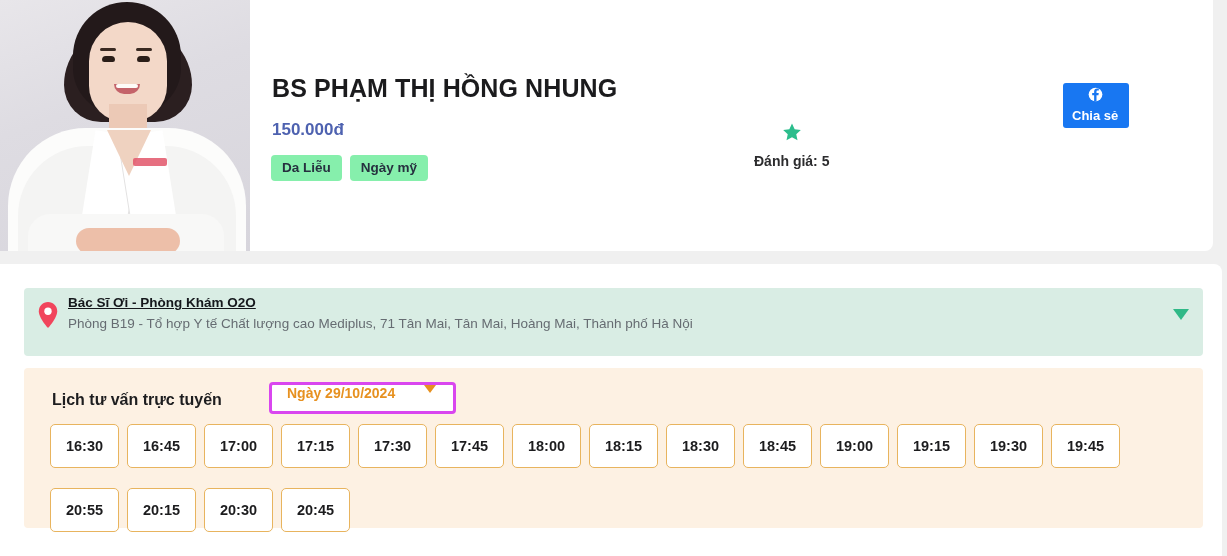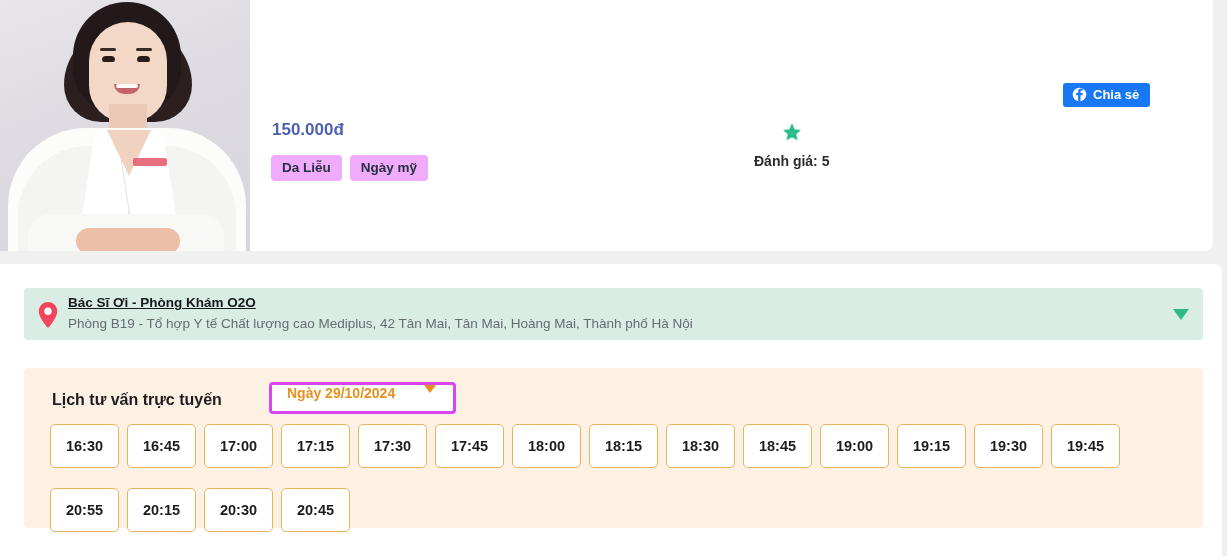--- a/index.html
+++ b/index.html
@@ -181,21 +181,21 @@
     font-weight: bold;
     color: #4e62b0;
   }
   .tags {
     position: absolute;
     left: 21px; top: 155px;
     display: flex;
     gap: 8px;
   }
   .tag {
-    background: #f0abfc;
+    background: #86efac;
     color: #26303f;
     font-size: 13.5px;
     font-weight: bold;
     padding: 5px 11px 6px;
     border-radius: 4px;
     white-space: nowrap;
   }
 
   .rating {
     position: absolute;
@@ -217,20 +217,21 @@
     position: absolute;
     left: 813px; top: 83px;
     display: flex;
     align-items: center;
     gap: 6px;
     background: #1877f2;
     border: none;
     border-radius: 3px;
     padding: 4px 11px 5px 9px;
     cursor: pointer;
+    flex-direction: column;
   }
   .fb-icon { width: 15px; height: 15px; display: block; }
   .share-label {
     color: #ffffff;
     font-size: 13px;
     font-weight: bold;
     white-space: nowrap;
   }
 
   
@@ -241,21 +242,21 @@
     width: 1222px;
     height: 292px;
     background: #ffffff;
     border-top-right-radius: 8px;
   }
 
   .clinic-bar {
     position: absolute;
     left: 24px; top: 24px;
     width: 1179px;
-    height: 52px;
+    height: 68px;
     background: #d9ede4;
     border-radius: 4px;
     cursor: pointer;
   }
   .pin-icon {
     position: absolute;
     left: 12px; top: 14px;
     width: 24px; height: 26px;
   }
   .clinic-name {
@@ -378,20 +379,21 @@
       <div class="lapel-l"></div>
       <div class="lapel-r"></div>
       <div class="vneck"></div>
       <div class="badge"></div>
       <div class="arms"></div>
       <div class="hands"></div>
     </div>
 
     <div class="profile-info">
 
+      <div class="doctor-name">BS PHẠM THỊ HỒNG NHUNG</div>
 
       <div class="price">150.000đ</div>
 
       <div class="tags">
         <span class="tag">Da Liễu</span>
         <span class="tag">Ngày mỹ</span>
       </div>
 
       <div class="rating">
         <svg class="star-icon" viewBox="0 0 24 24">
@@ -412,21 +414,21 @@
   </div>
 
   <div class="booking-card">
 
     <div class="clinic-bar">
       <svg class="pin-icon" viewBox="0 0 24 26">
         <path d="M12 0C6.9 0 2.8 4.1 2.8 9.2c0 6.9 9.2 16.8 9.2 16.8s9.2-9.9 9.2-16.8C21.2 4.1 17.1 0 12 0z" fill="#f1455c"></path>
         <circle cx="12" cy="9.2" r="3.7" fill="#ffffff"></circle>
       </svg>
       <span class="clinic-name">Bác Sĩ Ơi - Phòng Khám O2O</span>
-      <span class="clinic-address">Phòng B19 - Tổ hợp Y tế Chất lượng cao Mediplus, 42 Tân Mai, Tân Mai, Hoàng Mai, Thành phố Hà Nội</span>
+      <span class="clinic-address">Phòng B19 - Tổ hợp Y tế Chất lượng cao Mediplus, 71 Tân Mai, Tân Mai, Hoàng Mai, Thành phố Hà Nội</span>
       <span class="clinic-chevron"></span>
     </div>
 
     <div class="schedule-panel">
 
       <div class="schedule-title">Lịch tư vấn trực tuyến</div>
 
       <div class="date-select">
         <span class="date-label">Ngày 29/10/2024</span>
         <span class="date-caret"></span>

